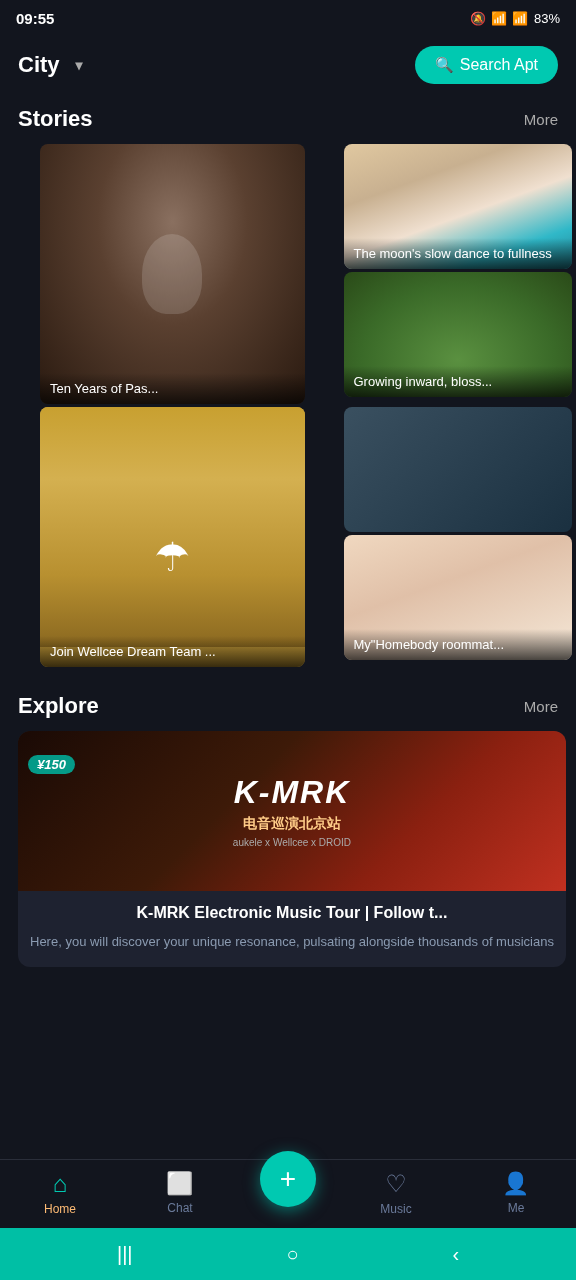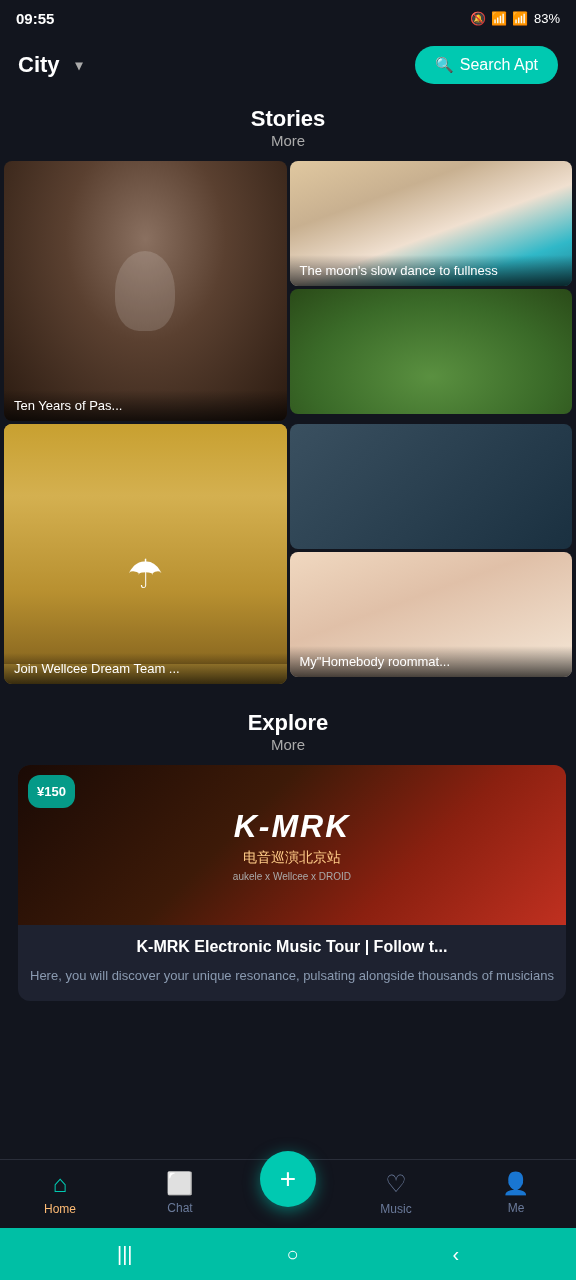--- a/index.html
+++ b/index.html
@@ -73,37 +73,37 @@
     .search-apt-btn .search-icon-inline {
       font-size: 15px;
     }
 
     
     .section-header {
       display: flex;
       justify-content: space-between;
       align-items: center;
       padding: 8px 18px 12px 18px;
-      flex-direction: column;
     }
     .section-title {
       font-size: 22px;
       font-weight: 700;
       color: #fff;
     }
     .more-link {
       font-size: 15px;
       color: #aaa;
       cursor: pointer;
     }
     .story-card {
       position: relative;
       overflow: hidden;
       border-radius: 8px;
       cursor: pointer;
+      margin-left: 36px;
     }
     .story-label {
       position: absolute;
       bottom: 0;
       left: 0;
       right: 0;
       padding: 8px 10px;
       background: linear-gradient(transparent, rgba(0,0,0,0.7));
       font-size: 13px;
       color: #fff;
@@ -134,28 +134,29 @@
       flex-shrink: 0;
     }
     .explore-card-image {
       width: 100%;
       height: 160px;
       position: relative;
       overflow: hidden;
     }
     .explore-price-badge {
       position: absolute;
-      top: 10px;
+      top: 24px;
       left: 10px;
       background: rgba(0,180,160,0.85);
       color: #fff;
       font-size: 13px;
       font-weight: 700;
-      padding: 9px 9px;
+      padding: 2px 9px;
       border-radius: 12px;
+      font-style: italic;
     }
     .explore-card-body {
       padding: 12px 12px 16px 12px;
     }
     .explore-card-title {
       font-size: 16px;
       font-weight: 700;
       color: #fff;
       margin-bottom: 8px;
       line-height: 1.3;
@@ -180,21 +181,21 @@
     .img-kmrk-title {
       font-size: 32px;
       font-weight: 900;
       color: #fff;
       letter-spacing: 2px;
       font-style: italic;
     }
     .img-kmrk-sub {
       font-size: 14px;
       color: #ffcc88;
-      font-weight: 400;
+      font-weight: 700;
     }
     .img-kmrk-logos {
       font-size: 10px;
       color: #aaa;
       margin-top: 0;
     }
 
     
     .bottom-nav {
       position: fixed;
@@ -360,20 +361,21 @@
           <div class="photo-women" style="width:100%;height:100%;">
             <div style="width:100%;height:100%;background:linear-gradient(160deg,#e0c8a0 0%,#c8b090 30%,#f0e0d0 55%,#30b8c8 80%,#208090 100%);"></div>
           </div>
           <div class="story-label">The moon's slow dance to fullness</div>
         </div>
 
         <div class="story-card" style="height: 125px;">
           <div class="photo-nature" style="width:100%;height:100%;">
             <div style="width:100%;height:100%;background:radial-gradient(ellipse at 50% 70%, #5a9040 0%, #3a6a28 60%, #2a4a18 100%);"></div>
           </div>
+          <div class="story-label">Growing inward, bloss...</div>
         </div>
       </div>
     </div>
 
     <div style="display: flex; gap: 3px;">
 
       <div class="story-card" style="flex: 1; height: 260px;">
         <div class="photo-umbrella" style="width:100%;height:100%;">
           <div style="width:100%;height:100%;background:linear-gradient(180deg,#c8a030 0%,#d4b050 30%,#b89030 70%,#8a6820 100%);display:flex;align-items:center;justify-content:center;">
             <div style="font-size:40px;margin-top:60px;">☂</div>

